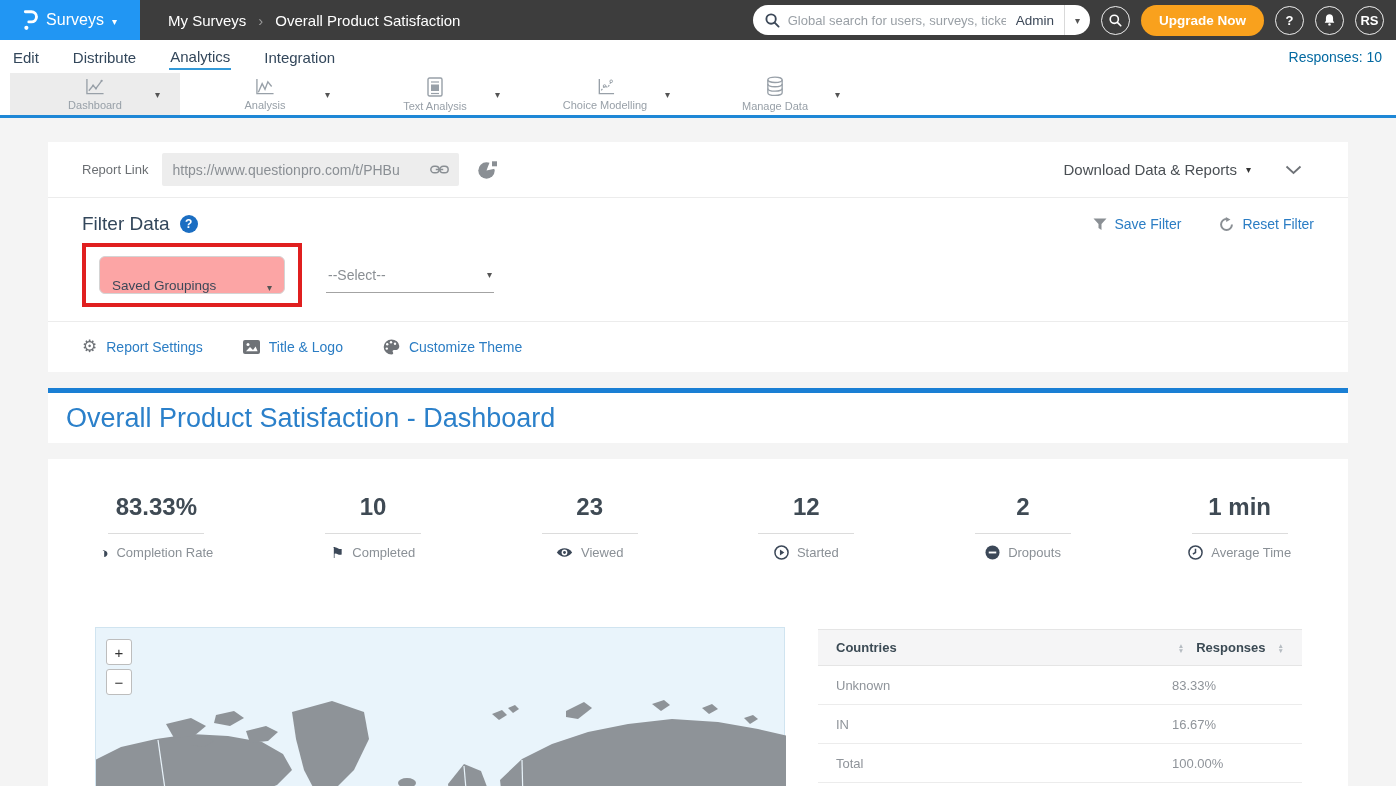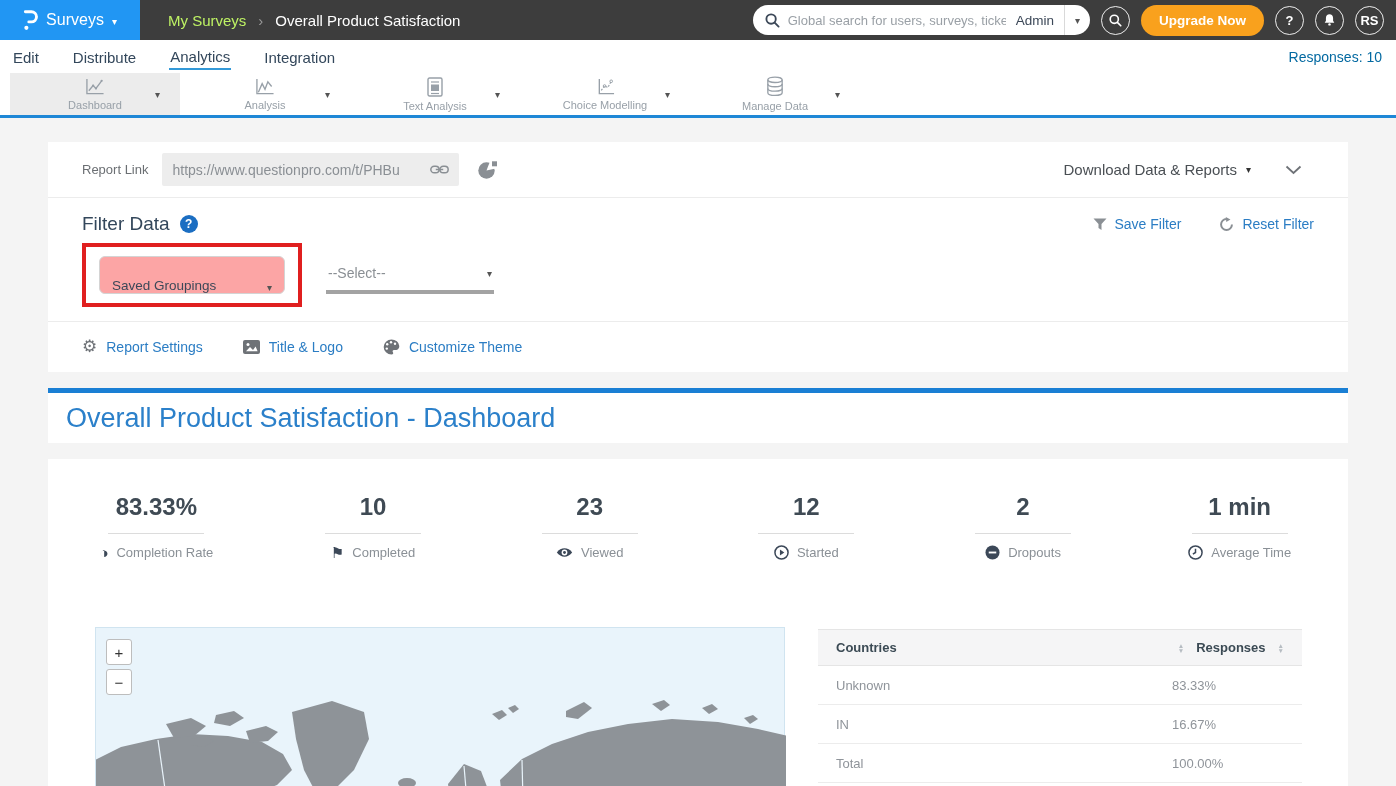--- a/index.html
+++ b/index.html
@@ -9,21 +9,21 @@
     background:#f4f4f4; position:relative; color:#33475b;
   }
   svg { display:block; }
 
   
   .topbar { height:40px; background:#3d3d3d; display:flex; align-items:center; }
   .logo-box { width:140px; height:40px; background:#2196f3; display:flex; align-items:center; justify-content:center; gap:8px; cursor:pointer; flex:none; }
   .logo-box .menu-label { color:#fff; font-size:16px; }
   .logo-box .caret { color:#fff; font-size:10px; margin-top:2px; }
   .breadcrumb { display:flex; align-items:center; gap:12px; margin-left:28px; font-size:15px; white-space:nowrap; }
-  .crumb-parent { color:#bef264; cursor:pointer; }
+  .crumb-parent { color:#ffffff; cursor:pointer; }
   .crumb-sep { color:#9a9a9a; font-size:15px; }
   .crumb-current { color:#fff; }
   .topbar-right { margin-left:auto; display:flex; align-items:center; gap:11px; padding-right:12px; }
   .search-pill { display:flex; align-items:center; background:#fff; border-radius:16px; height:30px; overflow:hidden; }
   .search-pill .mag { padding:0 8px 0 12px; }
   .search-pill input { border:none; outline:none; width:218px; font-size:13px; color:#444; font-family:inherit; }
   .search-pill input::placeholder { color:#9aa0a6; }
   .search-scope { font-size:13.5px; color:#3c4858; padding:0 10px; }
   .search-caret-seg { border-left:1px solid #d9d9d9; height:30px; width:26px; display:flex; align-items:center; justify-content:center; color:#555; font-size:10px; cursor:pointer; }
   .circle-btn { width:29px; height:29px; border:1.6px solid rgba(255,255,255,.9); border-radius:50%; display:flex; align-items:center; justify-content:center; color:#fff; font-size:13px; font-weight:700; cursor:pointer; flex:none; }
@@ -59,21 +59,21 @@
   .filter-title { font-size:19px; color:#33475b; }
   .help-circle { width:18px; height:18px; background:#1b6ec2; border-radius:50%; color:#fff; font-size:12px; font-weight:700; display:flex; align-items:center; justify-content:center; margin-left:10px; cursor:pointer; }
   .filter-actions { margin-left:auto; display:flex; align-items:center; gap:38px; }
   .filter-action { display:flex; align-items:center; gap:8px; cursor:pointer; }
   .filter-action .action-label { color:#2b7dc4; font-size:14px; }
 
   .row-selects { padding:8px 34px 14px; display:flex; align-items:center; border-bottom:1px solid #ececec; }
   .red-highlight { border:4px solid #e01f1f; padding:9px 13px; }
   .select-box { width:186px; height:38px; background:#fca5a5; border:1px solid #d4d4d4; border-radius:6px; display:flex; align-items:flex-end; justify-content:space-between; padding:0 12px; font-size:13.5px; color:#3c4858; cursor:pointer; }
   .select-box .caret, .select-line .caret { font-size:10px; color:#555; }
-  .select-line { width:168px; margin-left:24px; border-bottom:4px solid #a3a3a3; display:flex; align-items:center; justify-content:space-between; padding:9px 2px; font-size:14px; color:#8a8f94; cursor:pointer; }
+  .select-line { width:168px; margin-left:24px; border-bottom:1px solid #a3a3a3; display:flex; align-items:center; justify-content:space-between; padding:9px 2px; font-size:14px; color:#8a8f94; cursor:pointer; }
 
   .row-settings { height:49px; display:flex; align-items:center; padding:0 34px; gap:40px; }
   .settings-link { display:flex; align-items:center; gap:9px; cursor:pointer; }
   .settings-link .gear-glyph { font-size:17px; color:#6e7277; line-height:1; }
   .settings-link .link-label { color:#2b7dc4; font-size:14px; }
 
   
   .card2 { left:48px; top:388px; width:1300px; height:55px; border-top:5px solid #1a7fd4; display:flex; align-items:center; padding-left:18px; }
   .dash-title { font-size:27px; color:#2b80ca; font-weight:400; }
 

